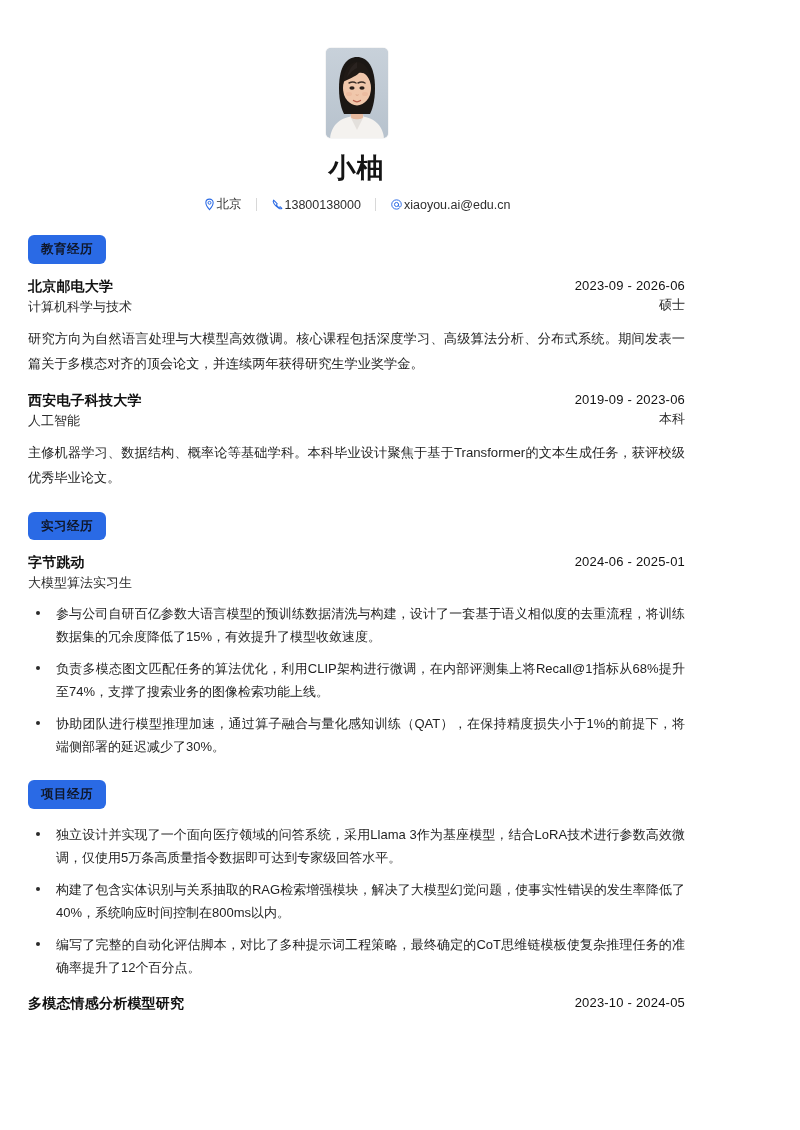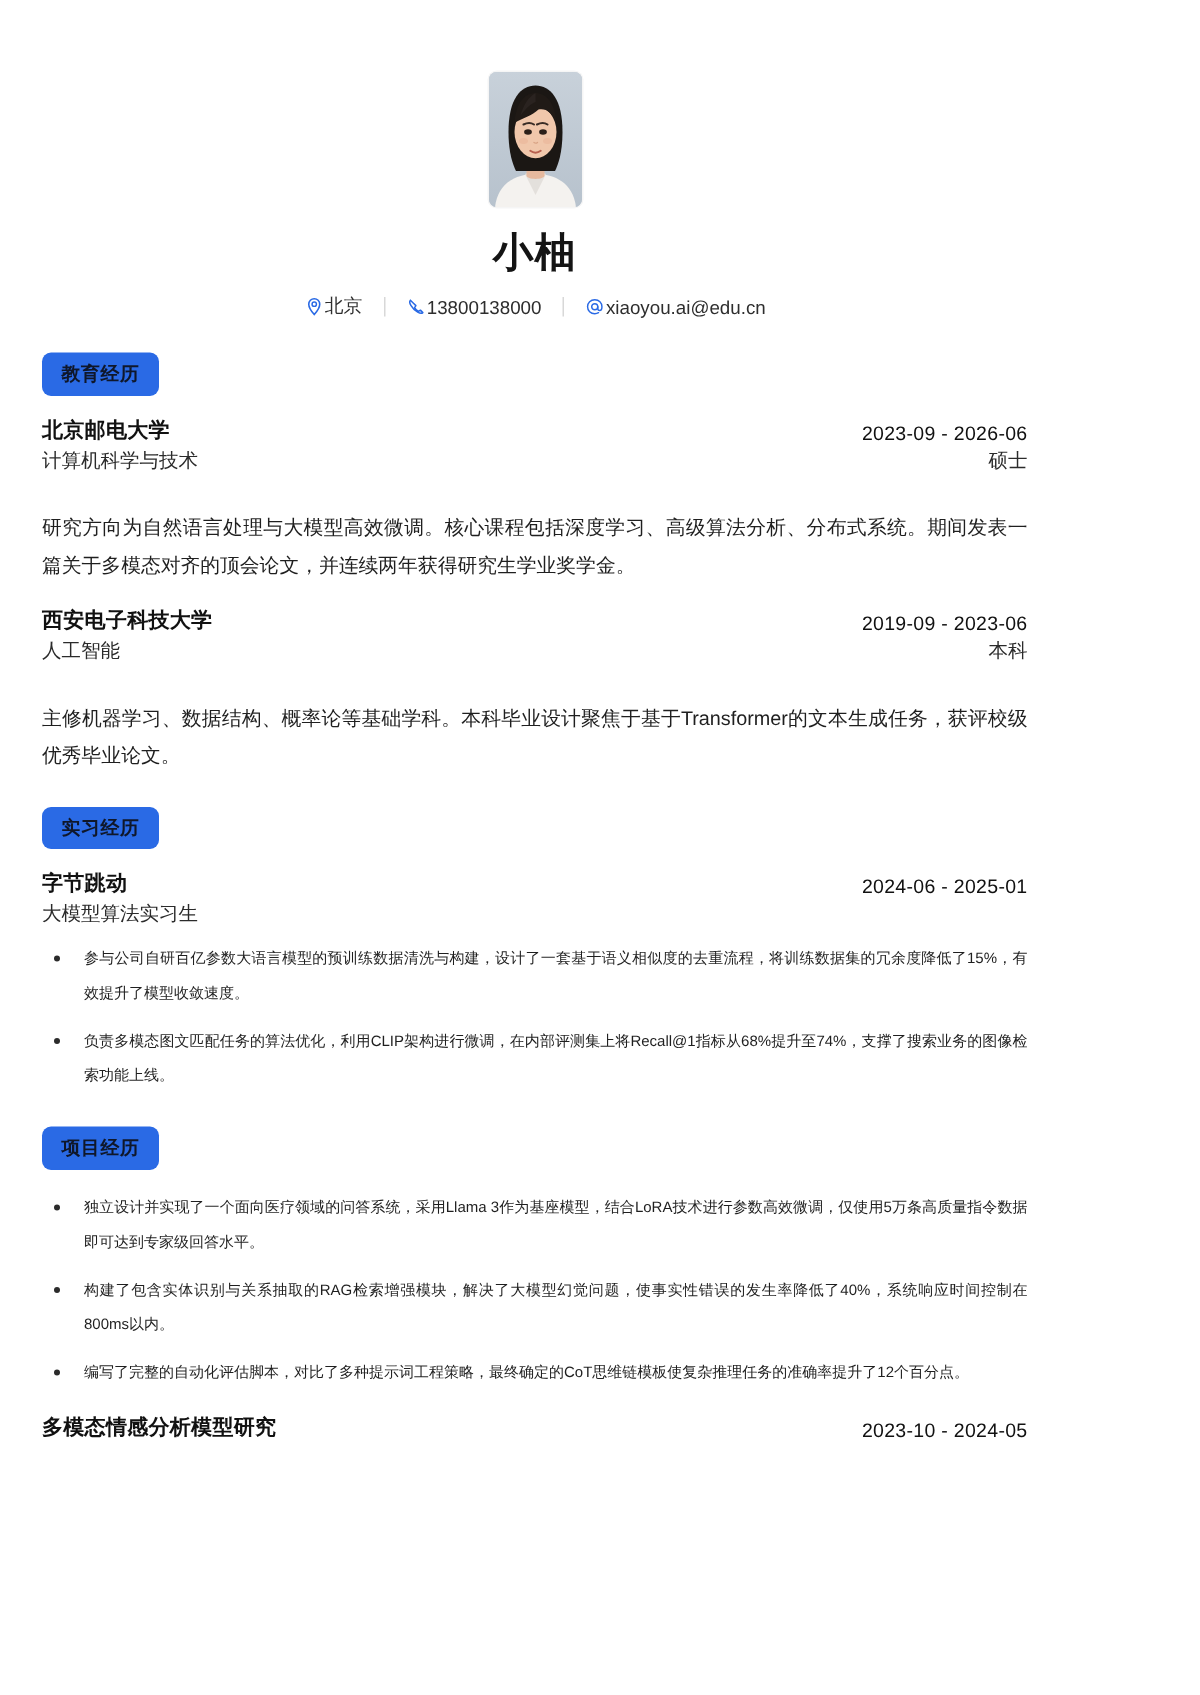--- a/index.html
+++ b/index.html
@@ -90,21 +90,21 @@
     border-radius: 6px;
     letter-spacing: 0.5px;
   }
   .section-body { margin-top: 14px; }
 
   .entry { margin-bottom: 4px; }
   .entry + .entry { margin-top: 16px; }
   .entry-row {
     display: flex;
     justify-content: space-between;
-    align-items: flex-end;
+    align-items: flex-start;
     gap: 12px;
   }
   .entry-title {
     font-size: 14px;
     font-weight: 700;
     color: #111111;
     letter-spacing: 0.2px;
   }
   .entry-date {
     font-size: 13px;
@@ -120,32 +120,32 @@
   }
   .entry-degree {
     font-size: 13px;
     color: #2b2b2b;
     white-space: nowrap;
   }
   .para {
     font-size: 13.2px;
     line-height: 25px;
     color: #1f1f1f;
-    margin-top: 23px;
+    margin-top: 10px;
     text-align: justify;
   }
   ul.bullets {
     list-style: none;
     margin: 10px 0 0 0;
     padding: 0;
   }
   ul.bullets li {
     position: relative;
     padding-left: 28px;
-    font-size: 10px;
+    font-size: 13px;
     line-height: 23px;
     color: #1f1f1f;
     margin-bottom: 9px;
     text-align: justify;
   }
   ul.bullets li:last-child { margin-bottom: 0; }
   ul.bullets li::before {
     content: "";
     position: absolute;
     left: 8px;
@@ -274,20 +274,21 @@
     <div class="section-body">
       <div class="entry">
         <div class="entry-row">
           <span class="entry-title">字节跳动</span>
           <span class="entry-date">2024-06 - 2025-01</span>
         </div>
         <div class="entry-sub">大模型算法实习生</div>
         <ul class="bullets">
           <li>参与公司自研百亿参数大语言模型的预训练数据清洗与构建，设计了一套基于语义相似度的去重流程，将训练数据集的冗余度降低了15%，有效提升了模型收敛速度。</li>
           <li>负责多模态图文匹配任务的算法优化，利用CLIP架构进行微调，在内部评测集上将Recall@1指标从68%提升至74%，支撑了搜索业务的图像检索功能上线。</li>
+          <li>协助团队进行模型推理加速，通过算子融合与量化感知训练（QAT），在保持精度损失小于1%的前提下，将端侧部署的延迟减少了30%。</li>
         </ul>
       </div>
     </div>
   </div>
 
   <div class="section">
     <span class="badge">项目经历</span>
     <div class="section-body">
 
       <div class="entry">

